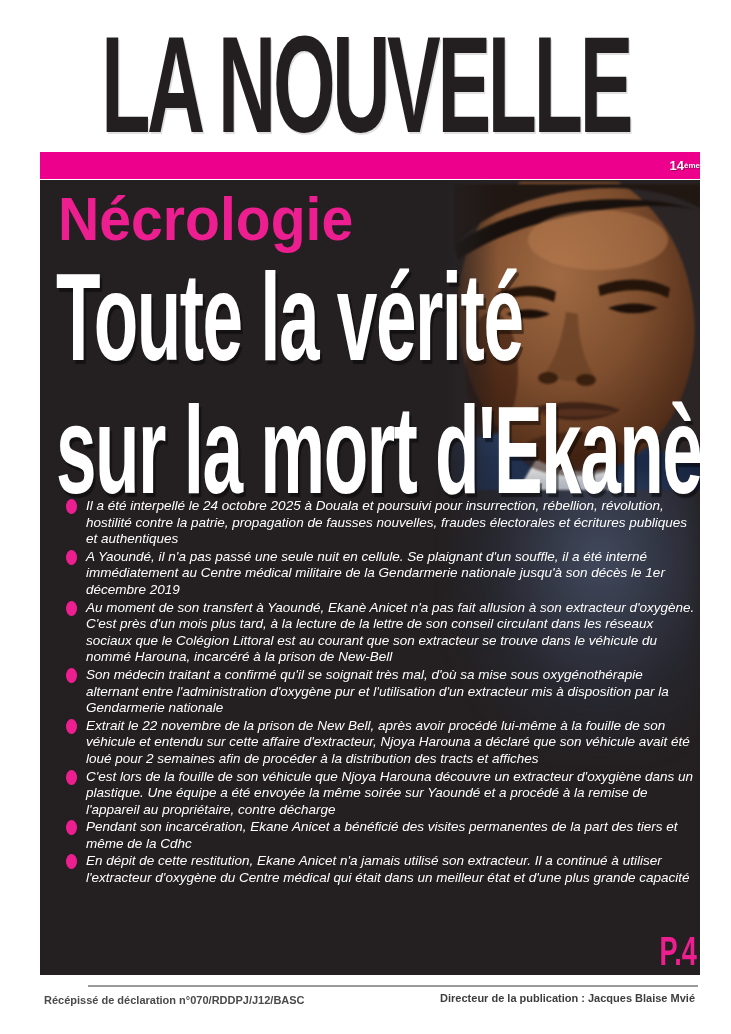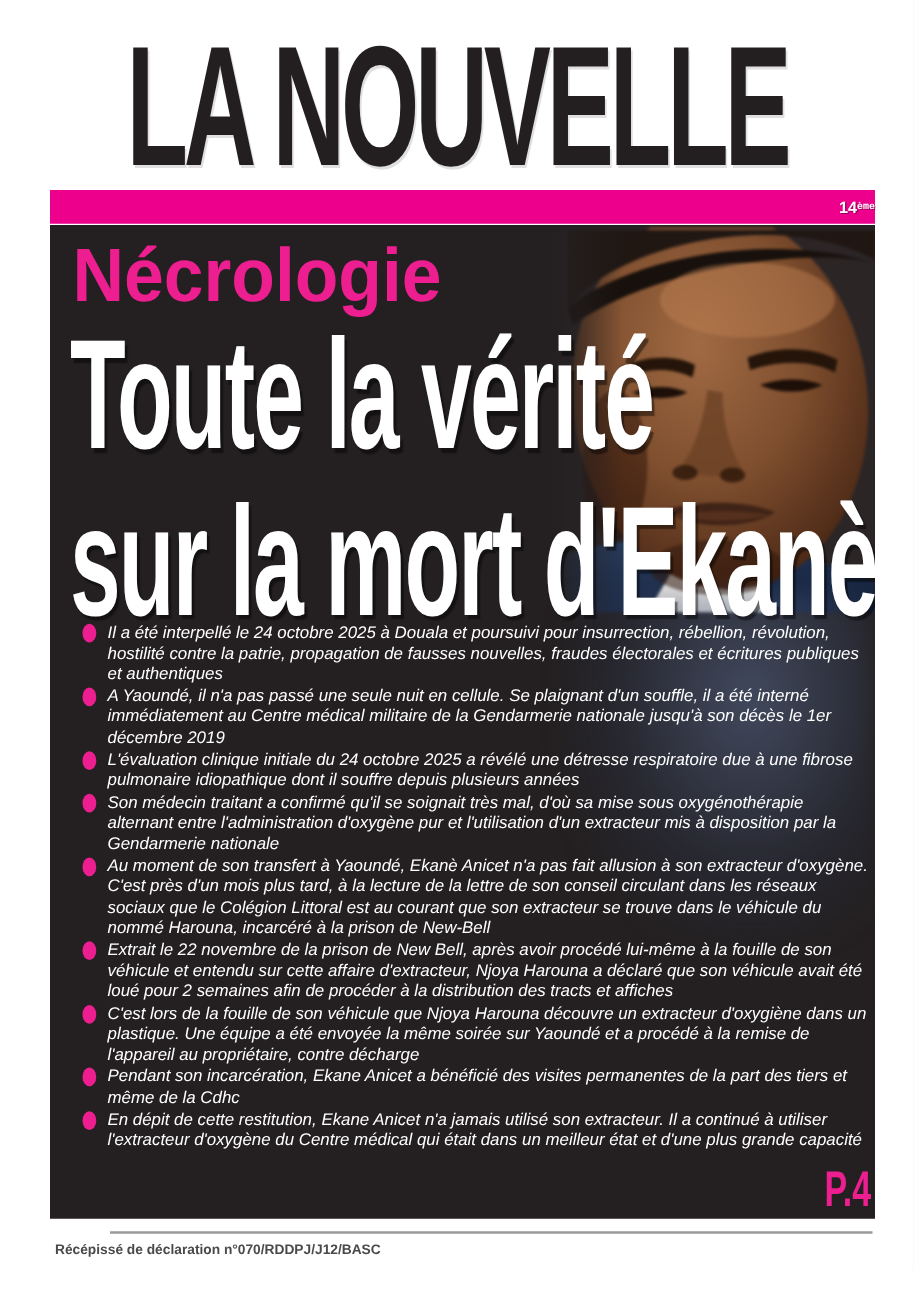--- a/index.html
+++ b/index.html
@@ -27,21 +27,21 @@
   }
   
   .edition-bar{
     position:absolute;left:40px;top:152px;width:660px;height:27px;
     background:var(--magenta);
     display:flex;align-items:center;justify-content:flex-end;
     color:#fff;font-weight:700;font-size:13px;
     text-shadow:1px 1px 0 rgba(0,0,0,0.35);
     white-space:nowrap;
   }
-  .edition-bar sup{font-size:8px;vertical-align:super;font-family:Liberation Mono, monospace;}
+  .edition-bar sup{font-size:8px;vertical-align:super;}
   
   .dark-block{
     position:absolute;left:40px;top:180px;width:660px;height:795px;
     background:var(--dark);overflow:hidden;
   }
   
   .portrait{
     position:absolute;top:2px;left:408px;width:252px;height:308px;
     filter:blur(1.2px);
   }
@@ -178,29 +178,25 @@
       <li class="bullet-item">
           <span class="bullet-dot"></span>
           <span>Il a été interpellé le 24 octobre 2025 à Douala et poursuivi pour insurrection, rébellion, révolution, hostilité contre la patrie, propagation de fausses nouvelles, fraudes électorales et écritures publiques et authentiques</span>
         </li>
         <li class="bullet-item">
           <span class="bullet-dot"></span>
           <span>A Yaoundé, il n'a pas passé une seule nuit en cellule. Se plaignant d'un souffle, il a été interné immédiatement au Centre médical militaire de la Gendarmerie nationale jusqu'à son décès le 1er décembre 2019</span>
         </li>
         <li class="bullet-item">
           <span class="bullet-dot"></span>
-          <span>L'évaluation clinique initiale du 24 octobre 2025 a révélé une détresse respiratoire due à une fibrose pulmonaire idiopathique dont il souffre depuis plusieurs années</span>
+          <span>Au moment de son transfert à Yaoundé, Ekanè Anicet n'a pas fait allusion à son extracteur d'oxygène. C'est près d'un mois plus tard, à la lecture de la lettre de son conseil circulant dans les réseaux sociaux que le Colégion Littoral est au courant que son extracteur se trouve dans le véhicule du nommé Harouna, incarcéré à la prison de New-Bell</span>
         </li>
         <li class="bullet-item">
           <span class="bullet-dot"></span>
           <span>Son médecin traitant a confirmé qu'il se soignait très mal, d'où sa mise sous oxygénothérapie alternant entre l'administration d'oxygène pur et l'utilisation d'un extracteur mis à disposition par la Gendarmerie nationale</span>
-        </li>
-        <li class="bullet-item">
-          <span class="bullet-dot"></span>
-          <span>Au moment de son transfert à Yaoundé, Ekanè Anicet n'a pas fait allusion à son extracteur d'oxygène. C'est près d'un mois plus tard, à la lecture de la lettre de son conseil circulant dans les réseaux sociaux que le Colégion Littoral est au courant que son extracteur se trouve dans le véhicule du nommé Harouna, incarcéré à la prison de New-Bell</span>
         </li>
         <li class="bullet-item">
           <span class="bullet-dot"></span>
           <span>Extrait le 22  novembre de la prison de New Bell, après avoir procédé lui-même à la fouille de son véhicule et entendu sur cette affaire d'extracteur, Njoya Harouna a déclaré que son véhicule avait été loué pour 2 semaines afin de procéder à la distribution des tracts et affiches</span>
         </li>
         <li class="bullet-item">
           <span class="bullet-dot"></span>
           <span>C'est lors de la fouille de son véhicule que Njoya Harouna découvre un extracteur d'oxygiène dans un plastique. Une équipe a été envoyée la même soirée sur Yaoundé et a procédé à la remise de l'appareil au propriétaire, contre décharge</span>
         </li>
         <li class="bullet-item">
@@ -211,14 +207,15 @@
           <span class="bullet-dot"></span>
           <span>En dépit de cette restitution, Ekane Anicet n'a jamais utilisé son extracteur. Il a continué à utiliser l'extracteur d'oxygène du Centre médical qui était dans un meilleur état et d'une plus grande capacité</span>
         </li>
     </ul>
 
     <div class="page-ref">P.4</div>
   </div>
 
   <div class="footer-rule"></div>
   <div class="footer-left">Récépissé de déclaration n°070/RDDPJ/J12/BASC</div>
+  <div class="footer-right">Directeur de la publication : Jacques Blaise Mvié</div>
 
 </div>
 
 </body></html>

